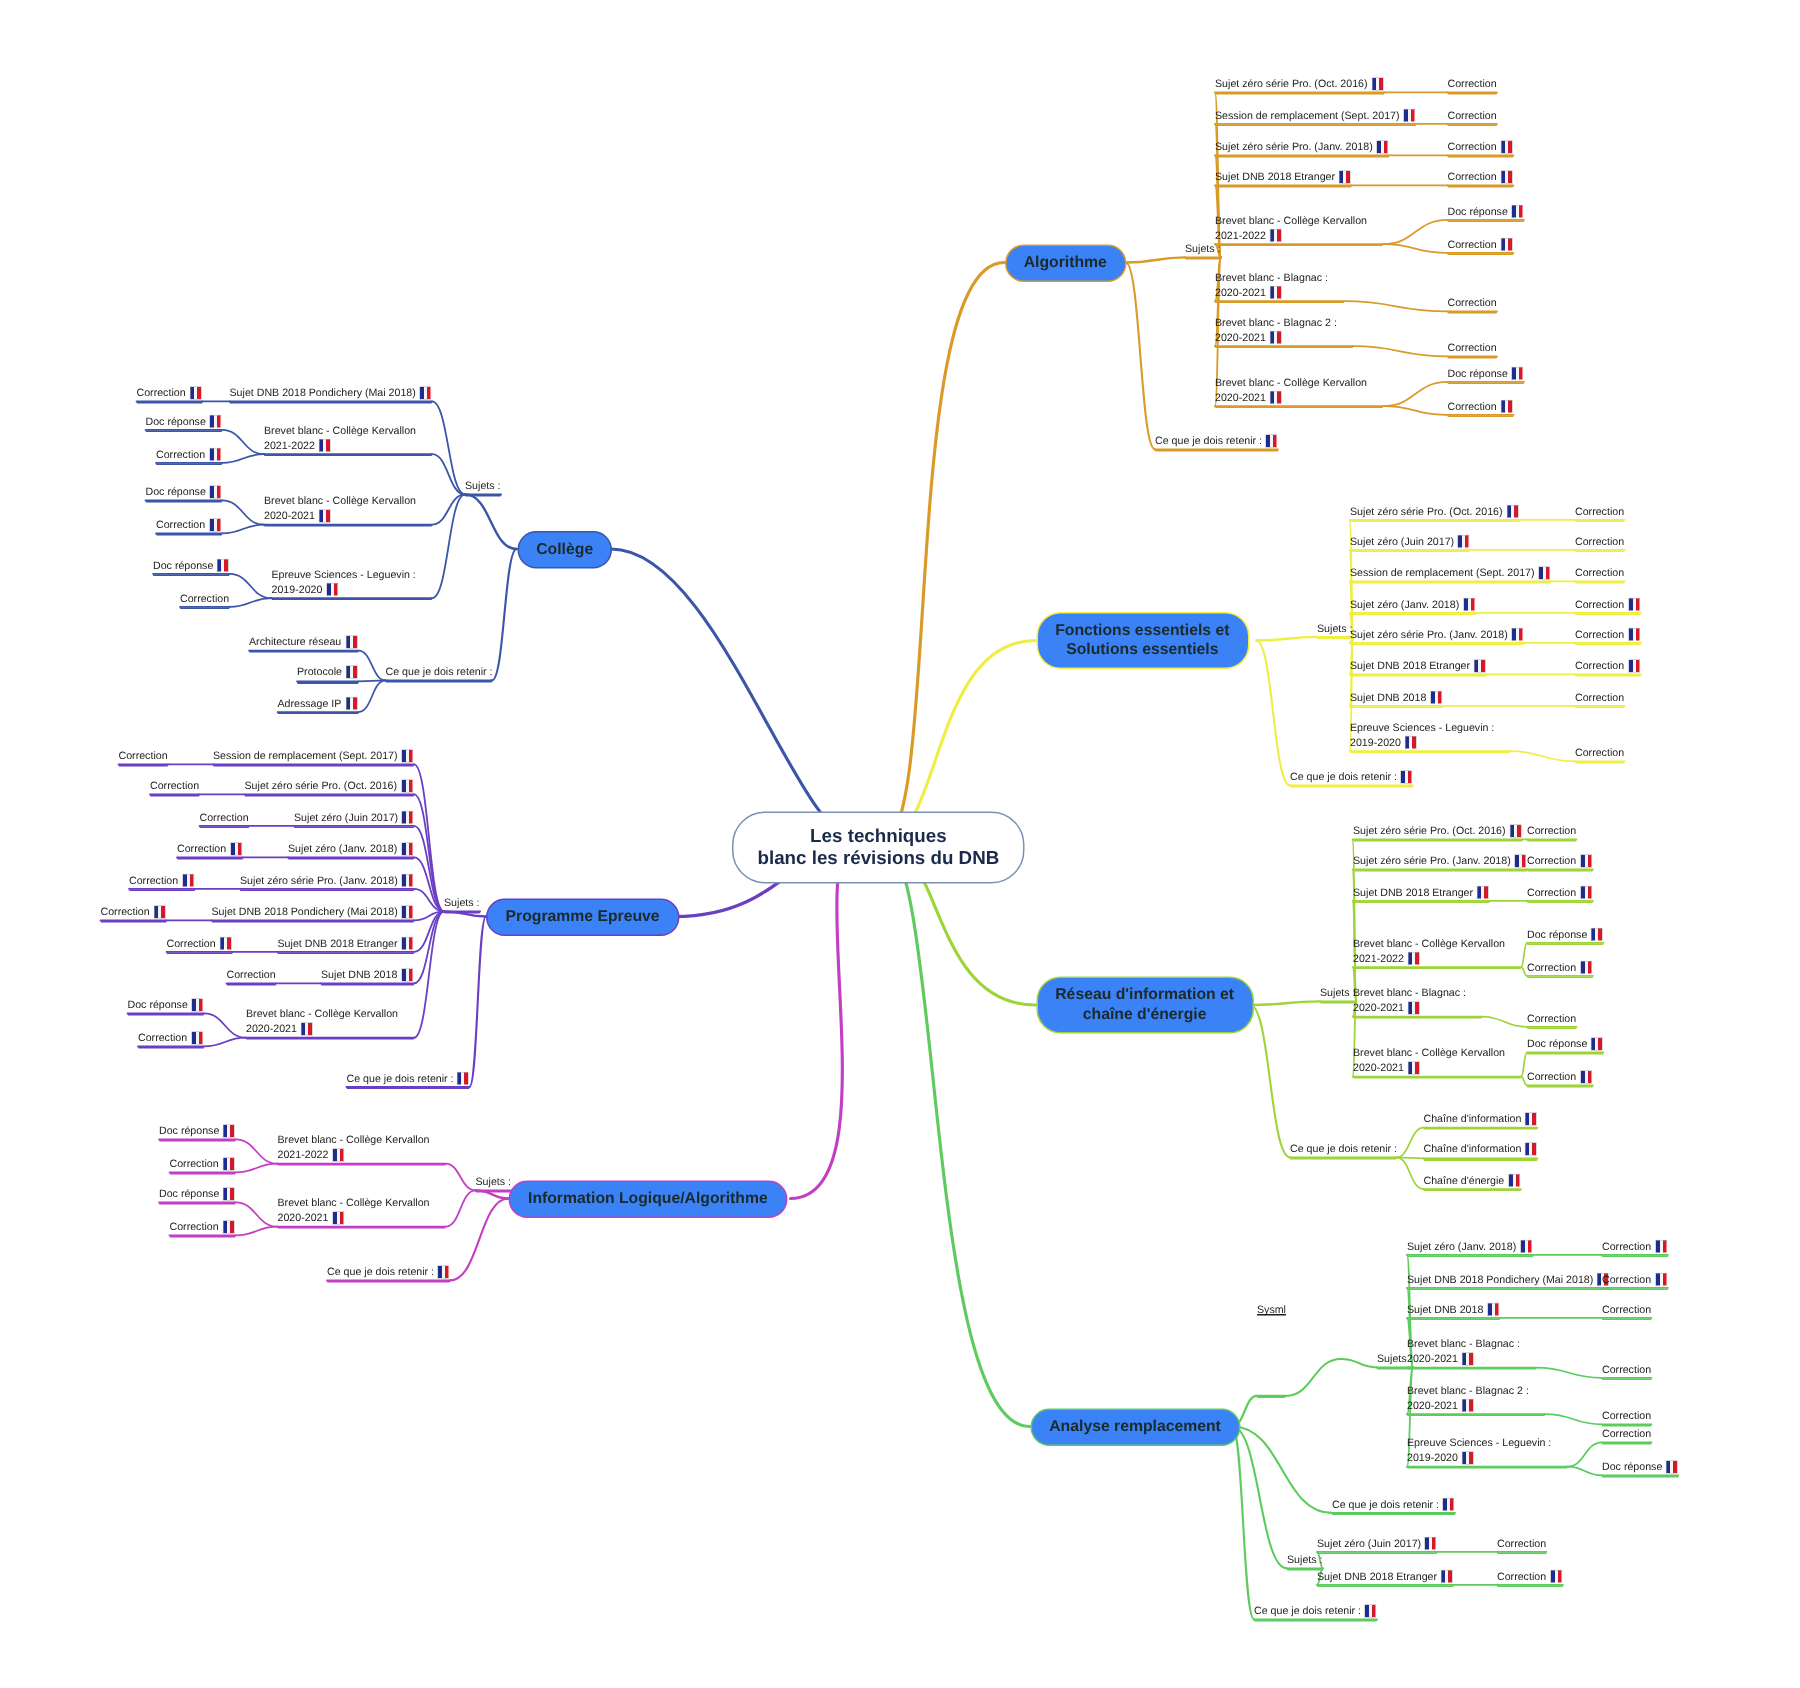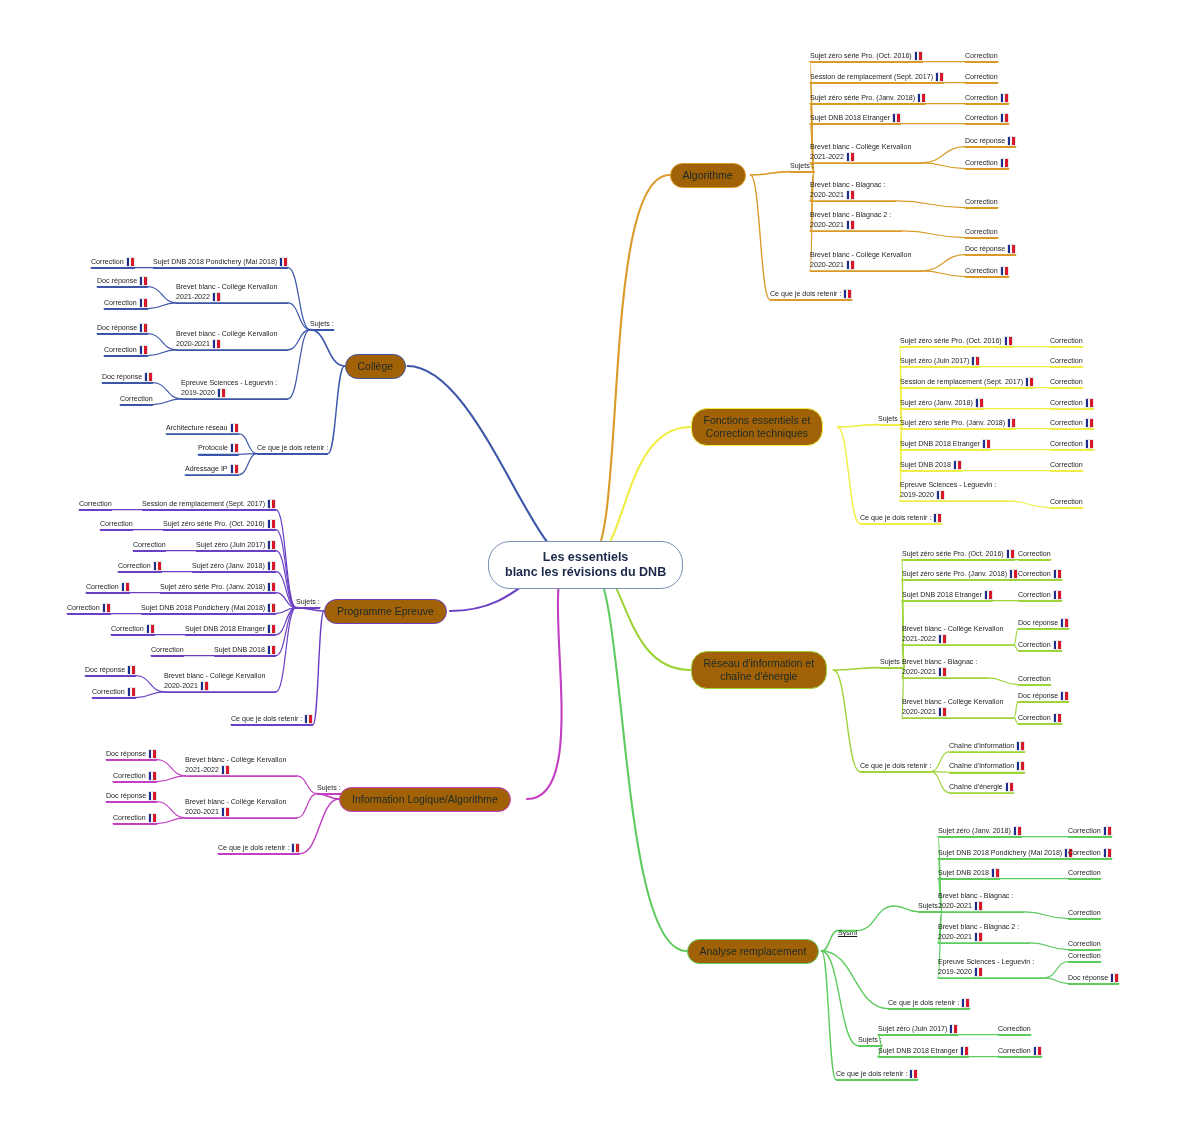--- a/index.html
+++ b/index.html
@@ -11,22 +11,22 @@
 
   
   .center-node{
     position:absolute;border:1.3px solid #7a90b4;border-radius:22px;
     background:#ffffff;color:#1b2a4a;text-align:center;
     font-weight:bold;font-size:12.5px;line-height:15px;
     padding:8px 16px;white-space:nowrap;
   }
   
   .main-node{
-    position:absolute;border-radius:16px;background:#a16207;
-    text-align:center;font-weight:normal;font-size:10.5px;line-height:13px;
+    position:absolute;border-radius:16px;background:#3b82f6;
+    text-align:center;font-weight:bold;font-size:10.5px;line-height:13px;
     padding:5px 12px;white-space:nowrap;border-width:1.2px;border-style:solid;
   }
   
   .lbl{
     position:absolute;font-size:7.1px;line-height:10.5px;color:#1d1d1d;
     white-space:nowrap;
   }
   .lbl.two{line-height:10.2px;}
   .lbl .t{display:block;}
   .flag{
@@ -301,21 +301,21 @@
       <path d="M185,817.8 L297,817.8" fill="none" stroke="#c23ec2" stroke-width="1.2" stroke-linecap="round"></path>
       <path d="M185,817.8 C171,817.8 171,801.6 157,801.6" fill="none" stroke="#c23ec2" stroke-width="1.15" stroke-linecap="round"></path>
       <path d="M106,801.6 L157,801.6" fill="none" stroke="#c23ec2" stroke-width="1.15" stroke-linecap="round"></path>
       <path d="M185,817.8 C171,817.8 171,823.6 157,823.6" fill="none" stroke="#c23ec2" stroke-width="1.15" stroke-linecap="round"></path>
       <path d="M113,823.6 L157,823.6" fill="none" stroke="#c23ec2" stroke-width="1.15" stroke-linecap="round"></path>
       <path d="M339,799 C319.5,799 319.5,853.6 300,853.6" fill="none" stroke="#c23ec2" stroke-width="1.4" stroke-linecap="round"></path>
       <path d="M218,853.6 L300,853.6" fill="none" stroke="#c23ec2" stroke-width="1.3" stroke-linecap="round"></path>
     </svg>
   <div id="layer">
       <div class="center-node" style="border-color: rgb(122, 144, 180); left: 488px; top: 541px;">
-        <div>Les essentiels</div>
+        <div>Les techniques</div>
         <div>blanc les révisions du DNB</div>
       </div>
       <div class="main-node" style="border-color: rgb(217, 154, 40); color: rgb(27, 42, 42); left: 669.5px; top: 162.5px;">
         <div>Algorithme</div>
       </div>
       <div class="lbl" style="left: 790px; top: 160.8px;">
         <span class="t">Sujets :</span>
       </div>
       <div class="und" style="left: 790px; width: 24px; top: 171.6px; background: rgb(217, 154, 40);"></div>
       <div class="lbl" style="left: 810px; top: 50.8px;">
@@ -393,21 +393,21 @@
       <div class="lbl" style="left: 965px; top: 265.8px;">
         <span class="t">Correction<span class="flag"></span></span>
       </div>
       <div class="und" style="left: 965px; width: 44px; top: 276.6px; background: rgb(217, 154, 40);"></div>
       <div class="lbl" style="left: 770px; top: 288.8px;">
         <span class="t">Ce que je dois retenir :<span class="flag"></span></span>
       </div>
       <div class="und" style="left: 770px; width: 82px; top: 299.6px; background: rgb(217, 154, 40);"></div>
       <div class="main-node" style="border-color: rgb(238, 238, 68); color: rgb(27, 42, 42); left: 690.5px; top: 408px;">
         <div>Fonctions essentiels et</div>
-        <div>Correction techniques</div>
+        <div>Solutions essentiels</div>
       </div>
       <div class="lbl" style="left: 878px; top: 413.8px;">
         <span class="t">Sujets :</span>
       </div>
       <div class="und" style="left: 878px; width: 24px; top: 424.6px; background: rgb(238, 238, 68);"></div>
       <div class="lbl" style="left: 900px; top: 335.8px;">
         <span class="t">Sujet zéro série Pro. (Oct. 2016)<span class="flag"></span></span>
       </div>
       <div class="und" style="left: 900px; width: 113px; top: 346.6px; background: rgb(238, 238, 68);"></div>
       <div class="lbl" style="left: 1050px; top: 335.8px;">
@@ -554,21 +554,21 @@
         <span class="t">Chaîne d'information<span class="flag"></span></span>
       </div>
       <div class="und" style="left: 949px; width: 76px; top: 772.2px; background: rgb(158, 212, 58);"></div>
       <div class="lbl" style="left: 949px; top: 781.9px;">
         <span class="t">Chaîne d'énergie<span class="flag"></span></span>
       </div>
       <div class="und" style="left: 949px; width: 65px; top: 792.7px; background: rgb(158, 212, 58);"></div>
       <div class="main-node" style="border-color: rgb(94, 203, 94); color: rgb(27, 42, 42); left: 686.5px; top: 938.5px;">
         <div>Analyse remplacement</div>
       </div>
-      <div class="lbl" style="left: 838px; top: 928px; text-decoration: underline;">
+      <div class="lbl" style="left: 838px; top: 868px; text-decoration: underline;">
         <span class="t">Sysml</span>
       </div>
       <div class="und" style="left: 838px; width: 19px; top: 930.6px; background: rgb(94, 203, 94);"></div>
       <div class="lbl" style="left: 918px; top: 900.8px;">
         <span class="t">Sujets :</span>
       </div>
       <div class="und" style="left: 918px; width: 24px; top: 911.6px; background: rgb(94, 203, 94);"></div>
       <div class="lbl" style="left: 938px; top: 825.8px;">
         <span class="t">Sujet zéro (Janv. 2018)<span class="flag"></span></span>
       </div>

